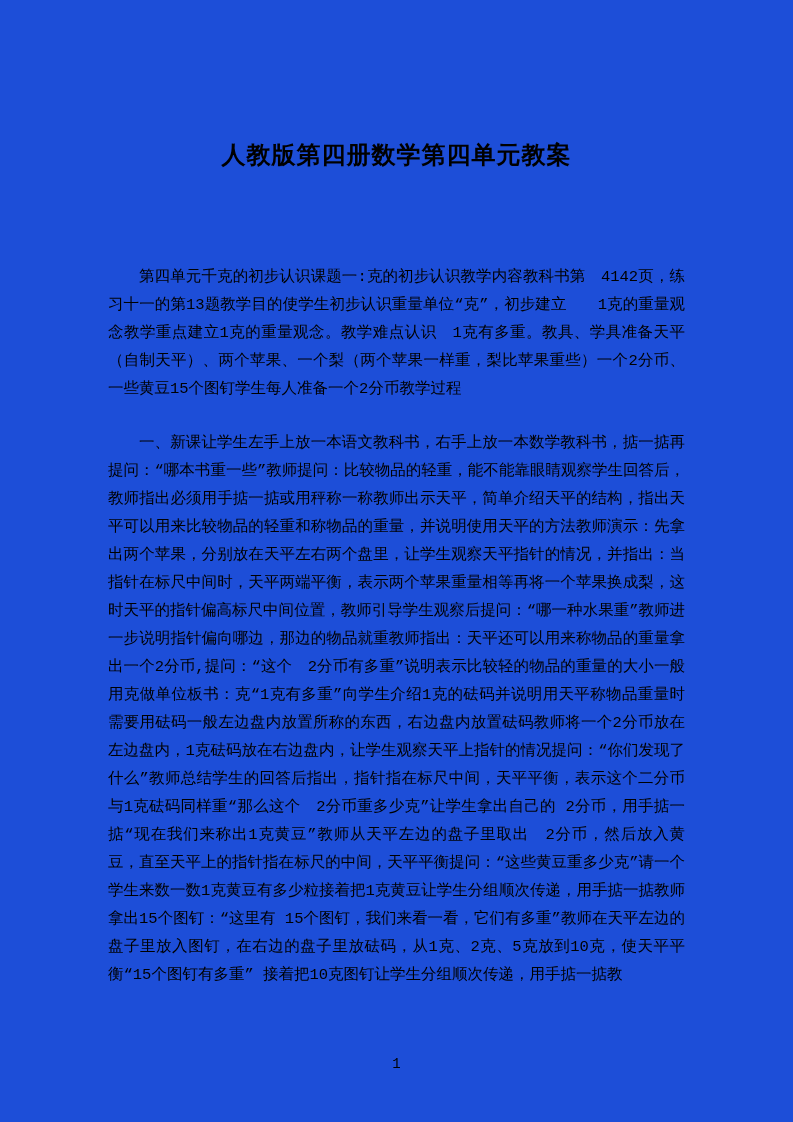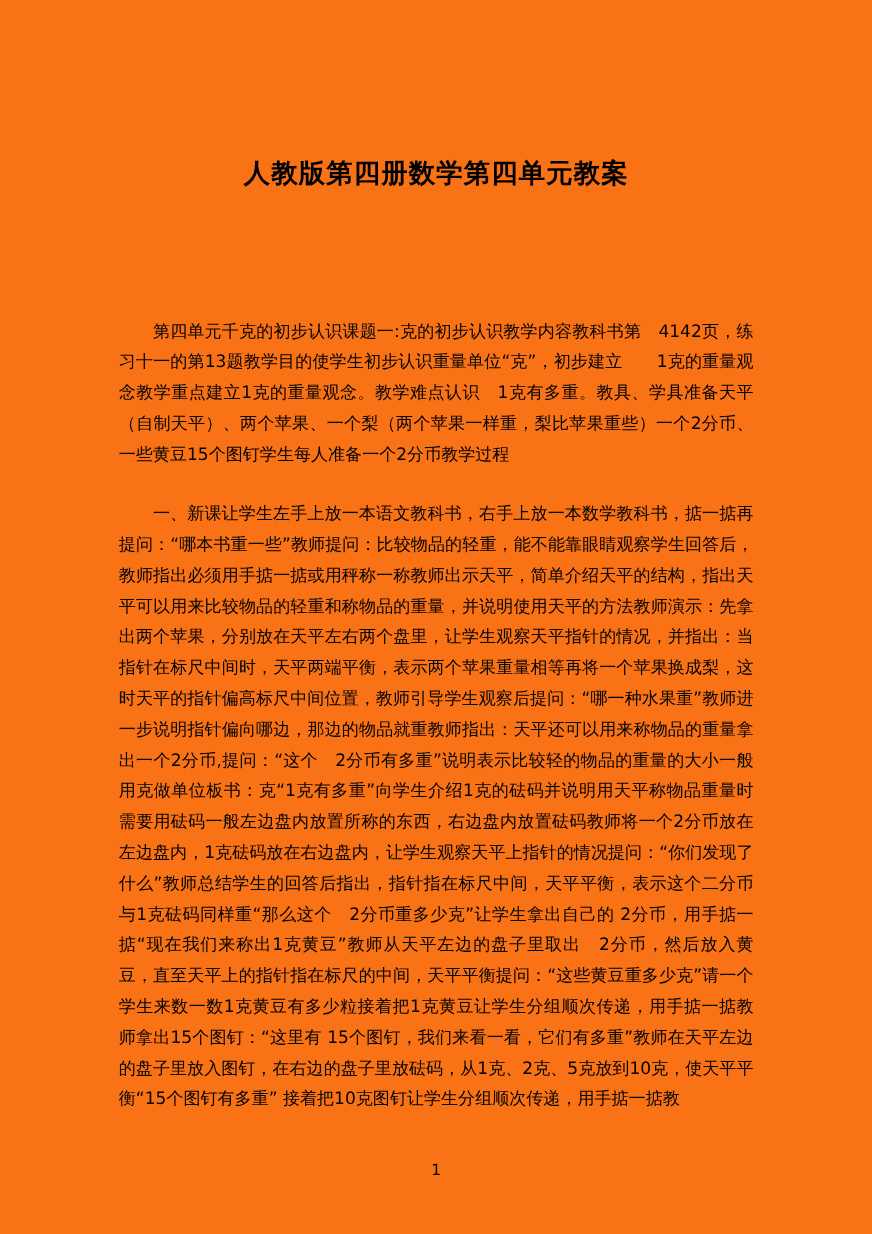--- a/index.html
+++ b/index.html
@@ -12,33 +12,34 @@
     height: 1122px;
     position: relative;
     overflow: hidden;
     font-family: "DejaVu Sans", sans-serif;
     color: #000000;
   }
   .page {
     width: 793px;
     height: 1122px;
     position: relative;
-    background: #f97316;
+    background: #1d4ed8;
+    font-family: Liberation Mono, monospace;
   }
   .doc-title {
     margin: 0;
     padding-top: 143px;
     text-align: center;
     font-size: 24px;
     font-weight: bold;
     letter-spacing: 1px;
     line-height: 28px;
   }
   .doc-content {
-    margin: 116px 108px 0 108px;
+    margin: 92px 108px 0 108px;
     font-size: 15.5px;
     line-height: 28px;
     text-align: justify;
     text-justify: inter-character;
     word-break: break-all;
   }
   .para {
     margin: 0 0 26px 0;
     text-indent: 2em;
   }

